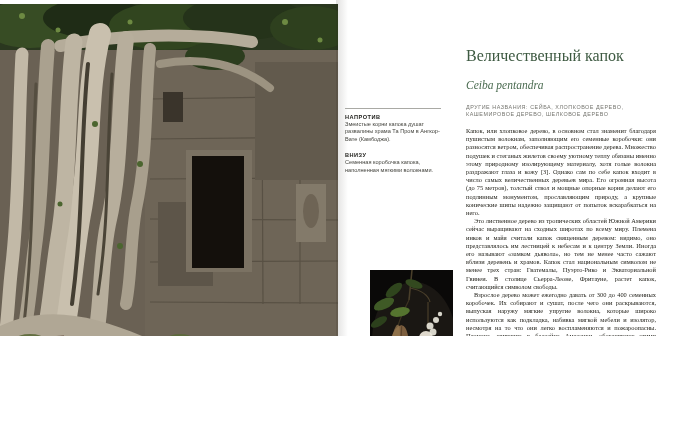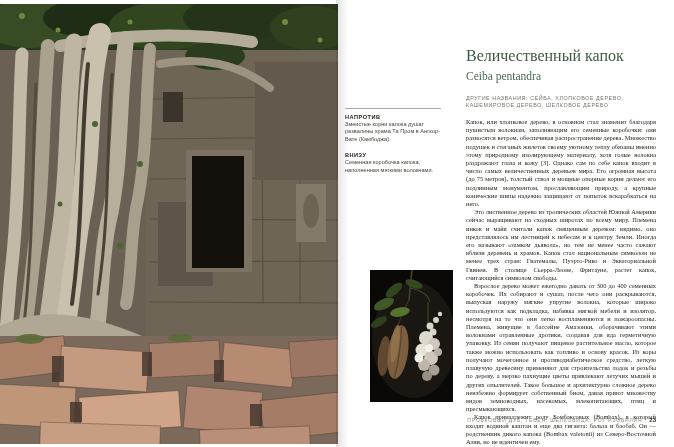--- a/index.html
+++ b/index.html
@@ -1,18 +1,18 @@
 <!DOCTYPE html>
 <html><head>
 <meta charset="utf-8">
 <style>
   html,body{margin:0;padding:0;background:#ffffff;}
   #spread{
     position:relative;
-    width:674px;height:447px;
+    width:674px;height:336px;
     background:#ffffff;
     overflow:hidden;
     font-family:"Liberation Serif", serif;
   }
   
   #left-photo{
     position:absolute;left:0;top:4px;width:338px;height:440px;
     overflow:hidden;
   }
   #left-photo svg{display:block;width:100%;height:100%;}
@@ -43,21 +43,21 @@
   #pod-photo svg{display:block;width:100%;height:100%;}
 
   #text-col{
     position:absolute;left:466px;top:46px;width:190px;
   }
   #article-title{
     font-size:16px;line-height:20px;color:#3e5a42;
     font-weight:normal;margin:0;
   }
   #species-name{
-    font-size:11.5px;color:#4a6b50;margin-top:4px;
+    font-size:11.5px;font-style:italic;color:#4a6b50;margin-top:13px;
   }
   #other-names{
     margin-top:13px;
     font-family:"Liberation Sans", sans-serif;
     font-size:5.4px;line-height:7px;letter-spacing:0.55px;color:#75756f;
   }
   #body-text{
     margin-top:9px;
     font-size:6.4px;line-height:8.2px;color:#27261f;
     text-align:justify;

